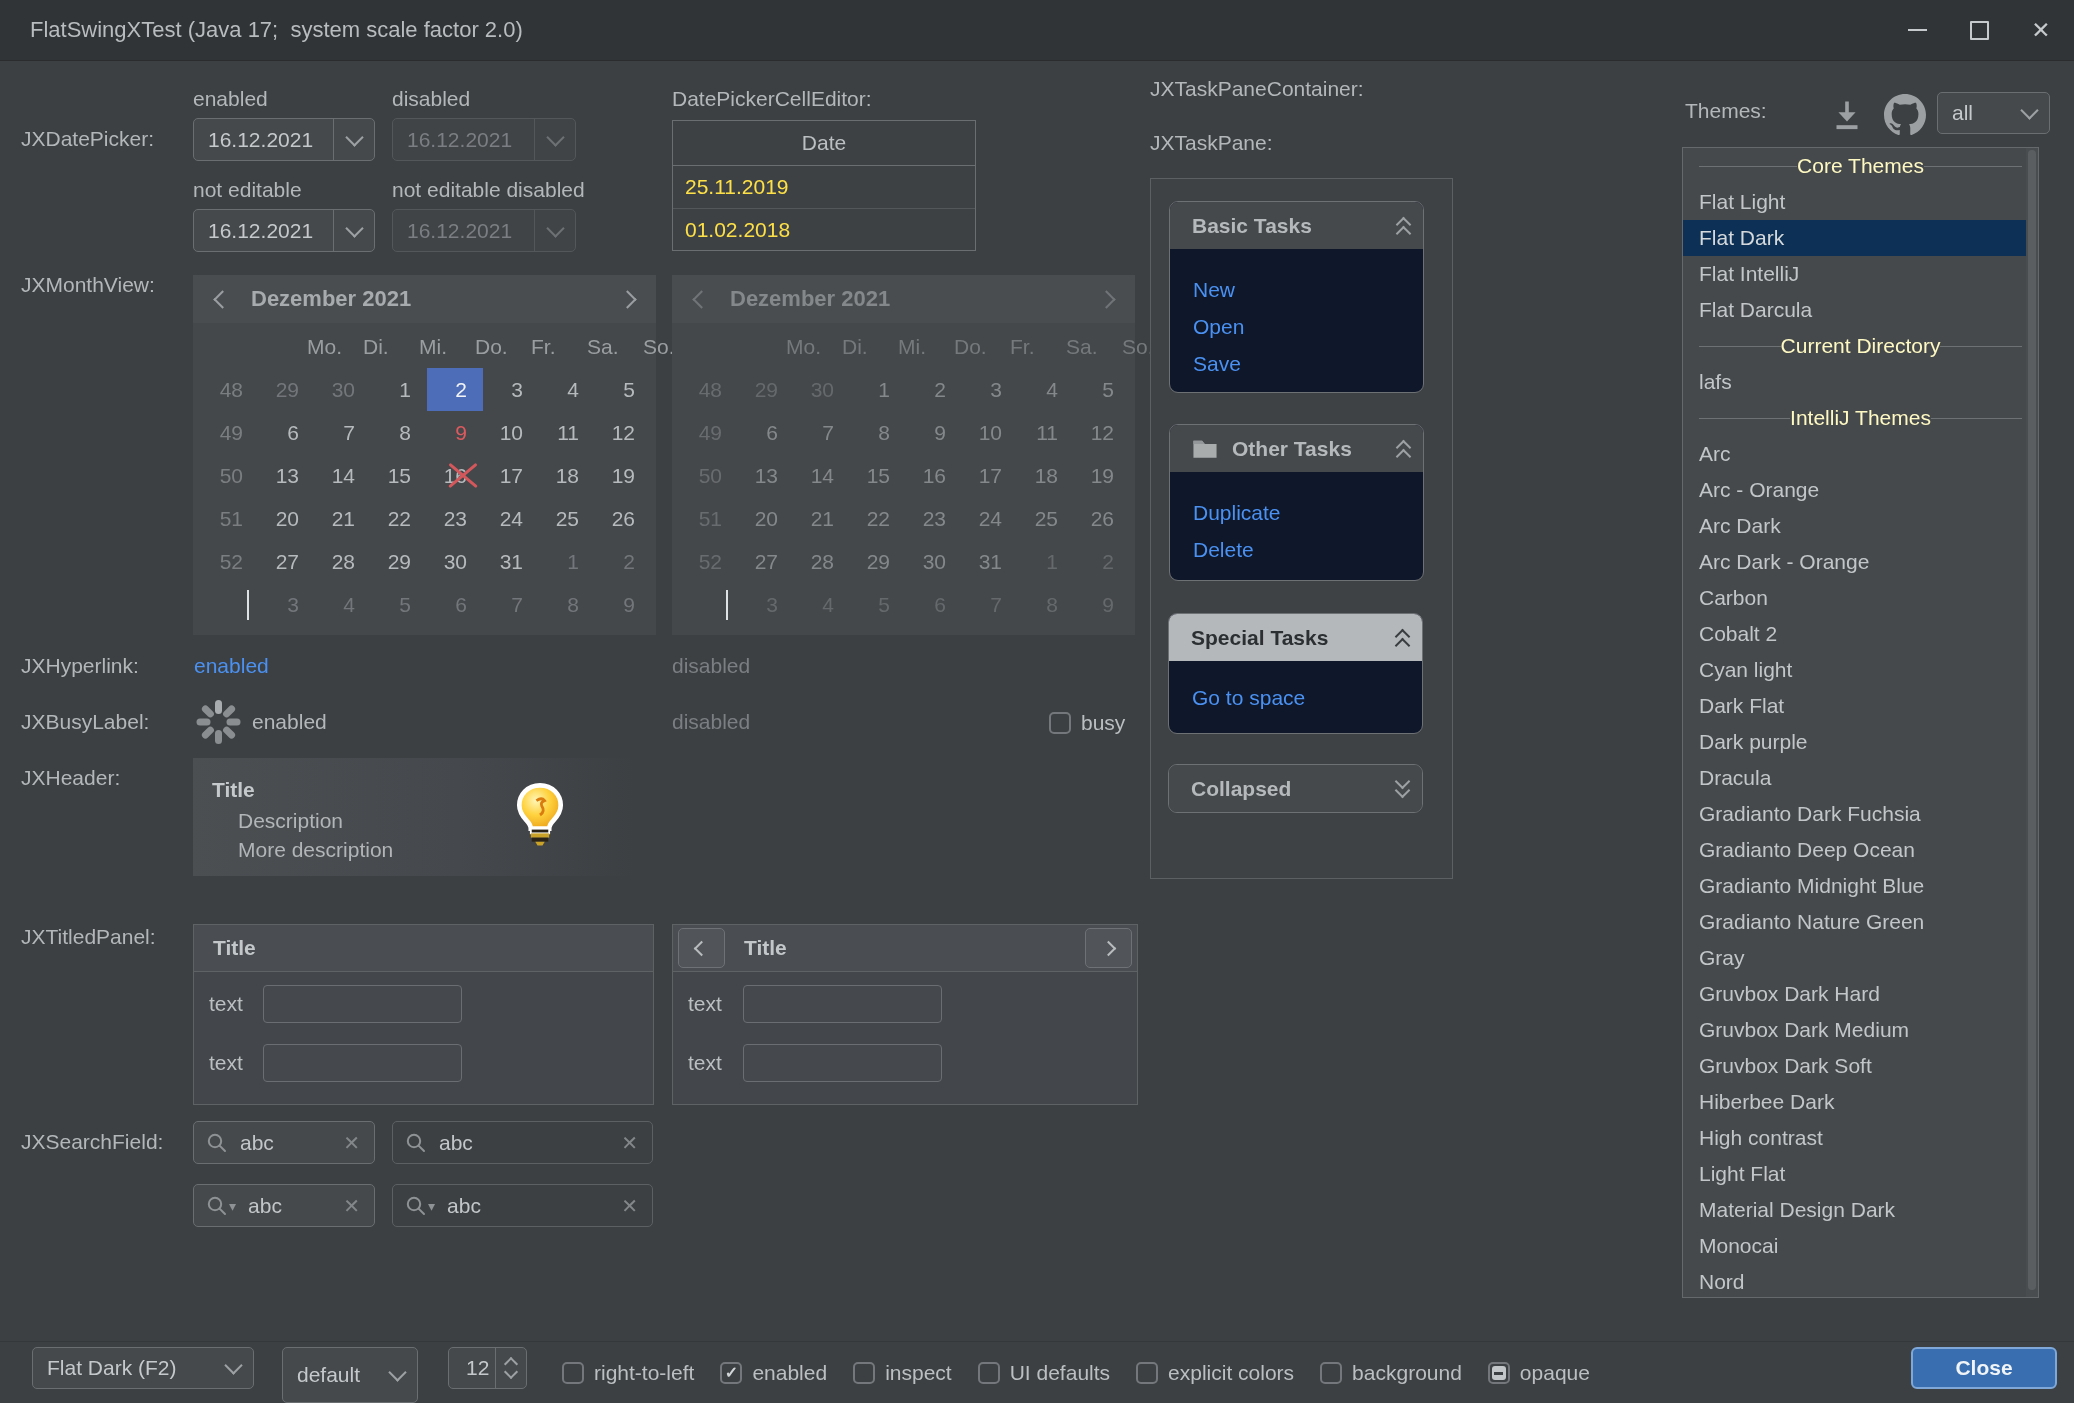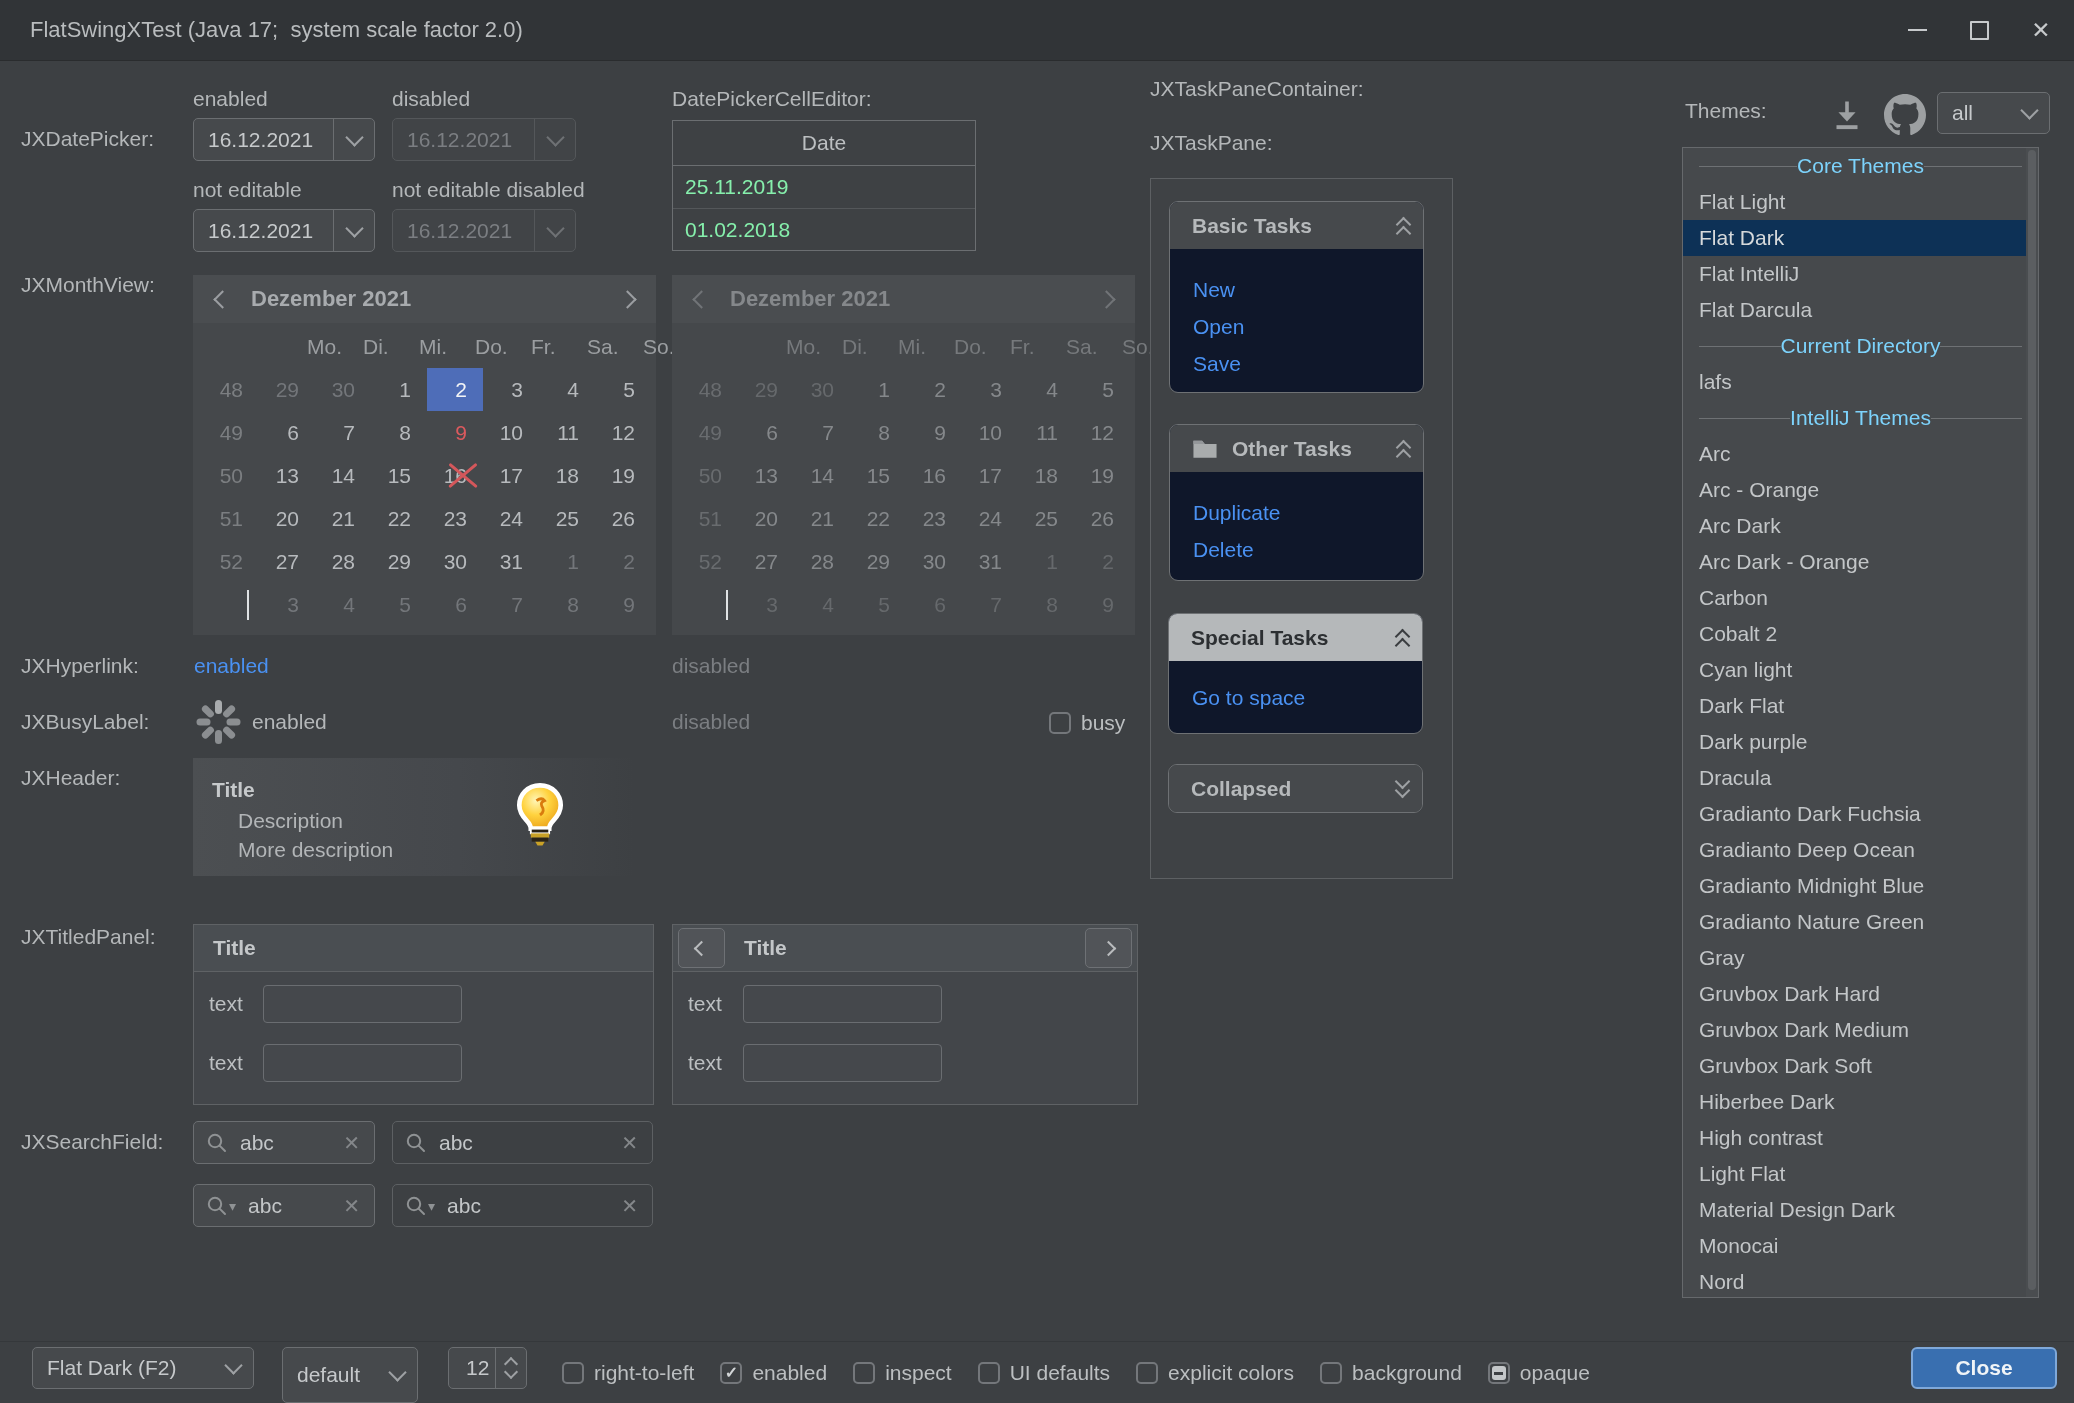--- a/index.html
+++ b/index.html
@@ -31,21 +31,21 @@
   .chv.down{transform:rotate(45deg);margin-top:-5px;}
   .chv.up8{width:8px;height:8px;transform:rotate(225deg);margin-bottom:-1px;margin-top:3px;}
   .chv.down8{width:8px;height:8px;transform:rotate(45deg);margin-top:-1px;margin-bottom:3px;}
   .chv.left{transform:rotate(135deg);}
   .chv.right{transform:rotate(-45deg);}
   .chv.small{width:9px;height:9px;border-width:2.2px;}
   
   .dtable{position:absolute;left:672px;top:120px;width:304px;height:131px;background:#3e4144;
           border:1px solid #6b6e71;font-size:21px;box-sizing:border-box;}
   .dhead{height:44px;line-height:44px;text-align:center;color:#bcbfc1;border-bottom:1px solid #6b6e71;}
-  .dcell{height:42px;line-height:42px;padding-left:12px;color:#86efac;}
+  .dcell{height:42px;line-height:42px;padding-left:12px;color:#fde047;}
   .dcell + .dcell{border-top:1px solid #54575a;}
   
   .cal{position:absolute;top:275px;width:463px;height:360px;background:#45484b;}
   .calhead{height:48px;display:flex;align-items:center;background:#4a4d50;}
   .navbtn{width:58px;height:100%;display:flex;align-items:center;justify-content:center;color:#9b9ea1;}
   .caltitle{flex:1;font-weight:bold;font-size:22px;color:#a8abae;}
   .calgrid{display:grid;grid-template-columns:66px repeat(7,56px);grid-auto-rows:43px;padding-top:2px;}
   .calgrid>div{text-align:right;padding-right:16px;line-height:43px;font-size:21px;box-sizing:border-box;}
   .dowcell{font-weight:normal;color:#9b9ea1;margin-left:48px;}
   .wknum{color:#7b7e81;position:relative;}
@@ -109,21 +109,21 @@
   .chevs .chv{width:9px;height:9px;border-width:2.2px;}
   .chevs.up .chv{transform:rotate(225deg);margin:2px 0 -4px;}
   .chevs.down .chv{transform:rotate(45deg);margin:-4px 0 2px;}
   .pbody{padding:22px 0 0 23px;}
   .plink{display:block;font-size:21px;line-height:37px;color:#4a91f2;text-decoration:none;}
   
   .iconbtn{position:absolute;display:flex;align-items:center;justify-content:center;}
   .tlist{position:absolute;left:1682px;top:147px;width:357px;height:1151px;background:#46494c;
          border:1px solid #66696c;box-sizing:border-box;overflow:hidden;}
   .trow{height:36px;display:flex;align-items:center;padding:0 8px 0 16px;font-size:21px;color:#c3c6c8;box-sizing:border-box;}
-  .trow.tsep{color:#7dd3fc;padding-right:16px;}
+  .trow.tsep{color:#fef9c3;padding-right:16px;}
   .sline{flex:1;height:1px;background:#6e7174;}
   .trow.sel{background:#0d3156;color:#d6d9db;}
   .sbar{position:absolute;left:2026px;top:148px;width:12px;height:1149px;background:#4a4d50;}
   .sthumb{position:absolute;left:2px;top:2px;width:8px;height:1140px;background:#5b5e61;border-radius:4px;}
   
   .bbar{position:absolute;left:0;top:1341px;width:100%;height:62px;border-top:1px solid #35383b;background:#3d4043;}
   .checks{position:absolute;left:562px;top:0;height:62px;display:flex;align-items:center;gap:26px;}
   .check{display:flex;align-items:center;font-size:21px;color:#bcbfc1;white-space:nowrap;}
   .cbox{width:22px;height:22px;border:2px solid #74777b;border-radius:5px;box-sizing:border-box;background:#3d4043;
         display:flex;align-items:center;justify-content:center;flex:none;}

